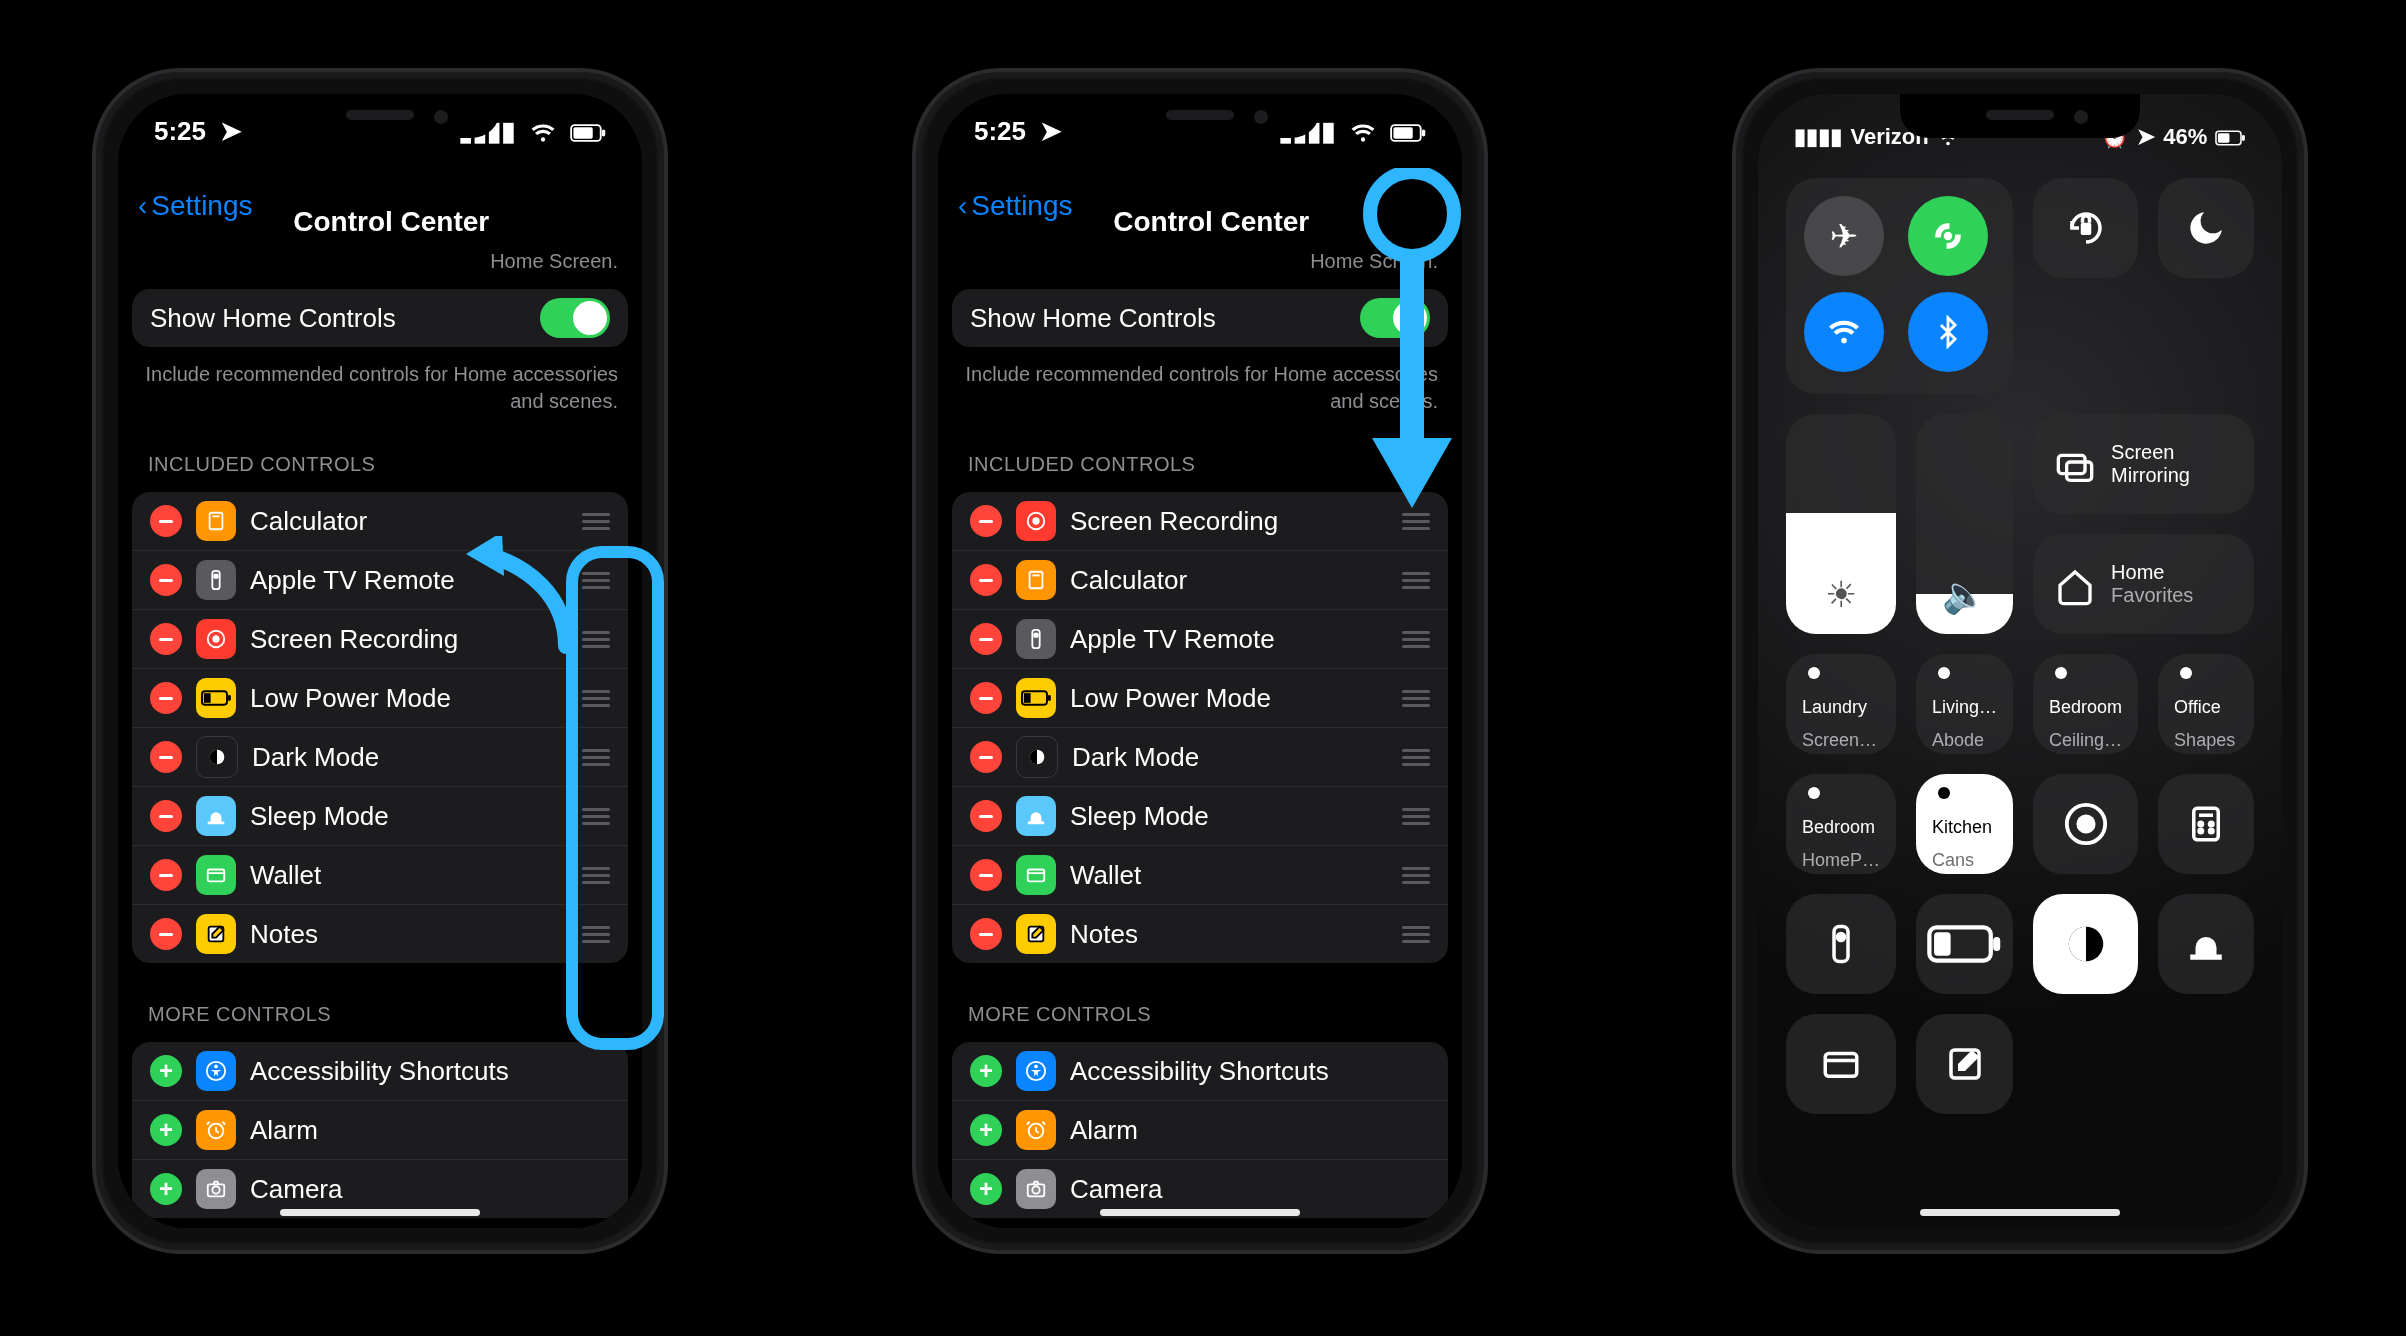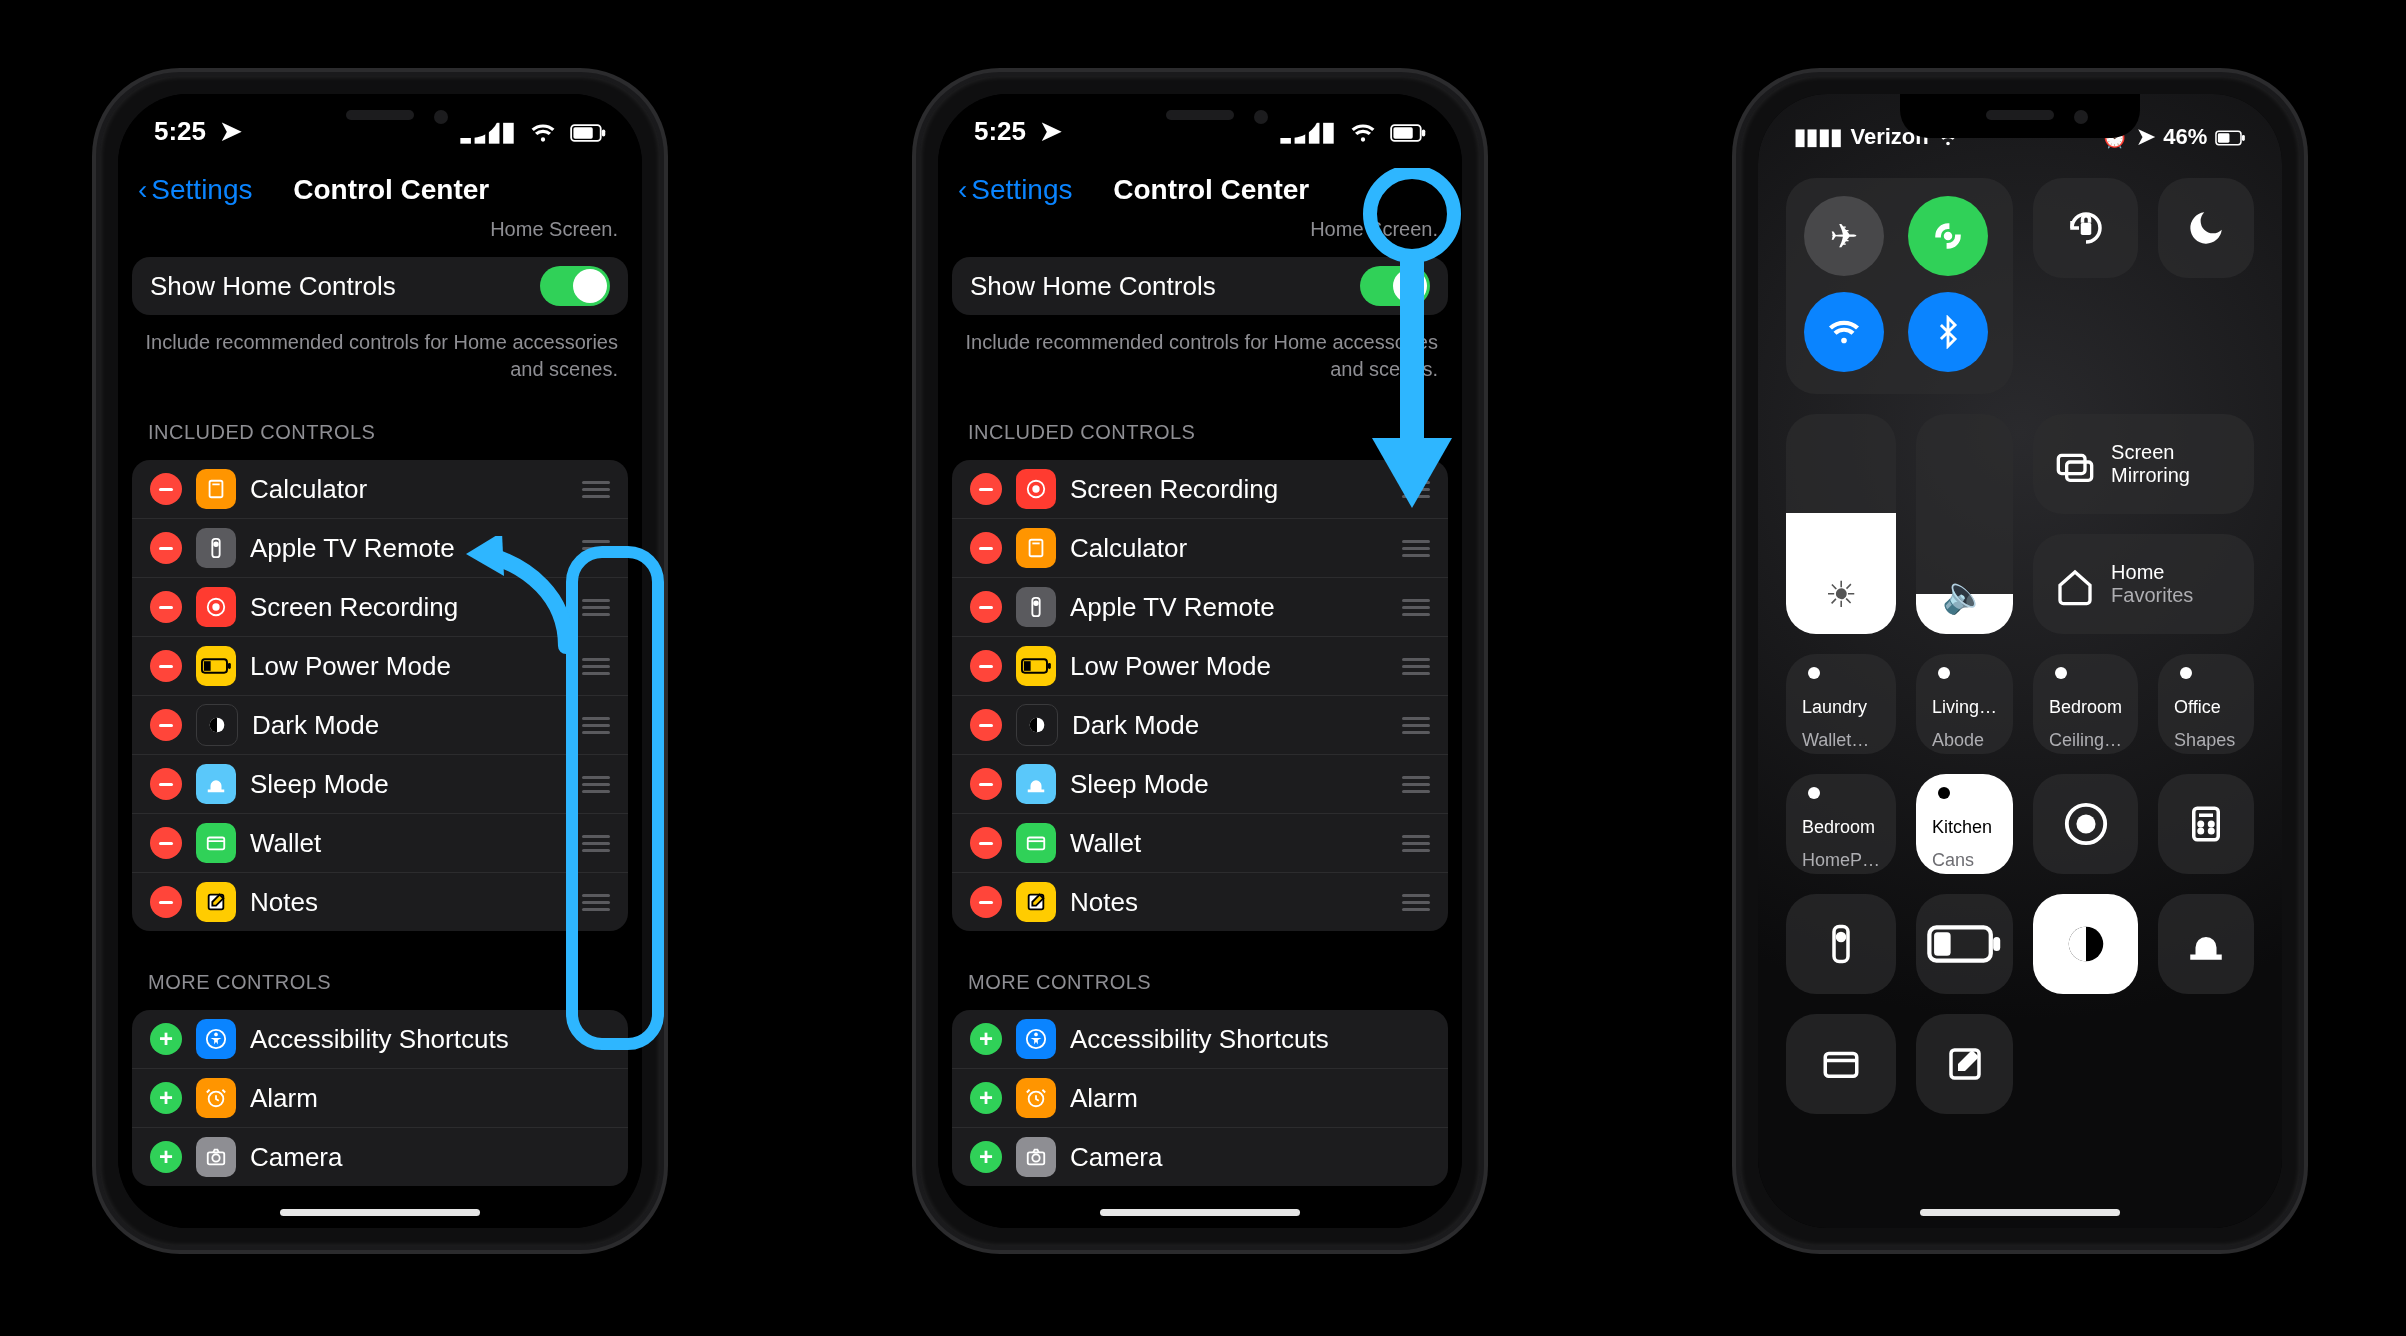--- a/index.html
+++ b/index.html
@@ -65,21 +65,21 @@
     color: #fff;
   }
   .status-left, .status-right { display:flex; align-items:center; gap:14px; }
   .nav-bar {
     display: flex;
     align-items: center;
     padding: 6px 20px 18px;
     gap: 8px;
   }
   .nav-back { color: #0a84ff; font-size: 28px; display:flex; align-items:center; gap:4px; }
-  .nav-title { color: #fff; font-size: 28px; font-weight: 600; flex:1; text-align:center; margin-right:100px;}
+  .nav-title { color: #fff; font-size: 28px; font-weight: 600; flex:1; text-align:center; margin-right:100px;margin-top:32px;}
   .subtle { color: #8e8e93; font-size: 20px; padding: 6px 24px; line-height: 1.35; text-align: right; }
   .row-group { margin: 8px 14px; border-radius: 18px; background: #1c1c1e; overflow:hidden; }
   .row {
     display:flex;
     align-items:center;
     height: 58px;
     padding: 0 18px;
     border-bottom: 1px solid #2c2c2e;
     gap: 14px;
   }
@@ -762,21 +762,21 @@
             <div>Home</div>
             <div style="color:#aeaeb2;">Favorites</div>
           </span>
         </div>
 
         <div id="acc-slot" style="display:contents;"><div class="cc-tile cc-homeitem">
               <span class="em"><svg class="si" viewBox="0 0 24 24" fill="#fff">
                   <circle cx="12" cy="12" r="6"></circle>
                 </svg></span>
               <span class="t1">Laundry</span>
-              <span class="t2" style="">Wallet…</span>
+              <span class="t2" style="">Screen…</span>
             </div><div class="cc-tile cc-homeitem">
               <span class="em"><svg class="si" viewBox="0 0 24 24" fill="#fff">
                   <circle cx="12" cy="12" r="6"></circle>
                 </svg></span>
               <span class="t1">Living…</span>
               <span class="t2" style="">Abode</span>
             </div><div class="cc-tile cc-homeitem">
               <span class="em"><svg class="si" viewBox="0 0 24 24" fill="#fff">
                   <circle cx="12" cy="12" r="6"></circle>
                 </svg></span>

